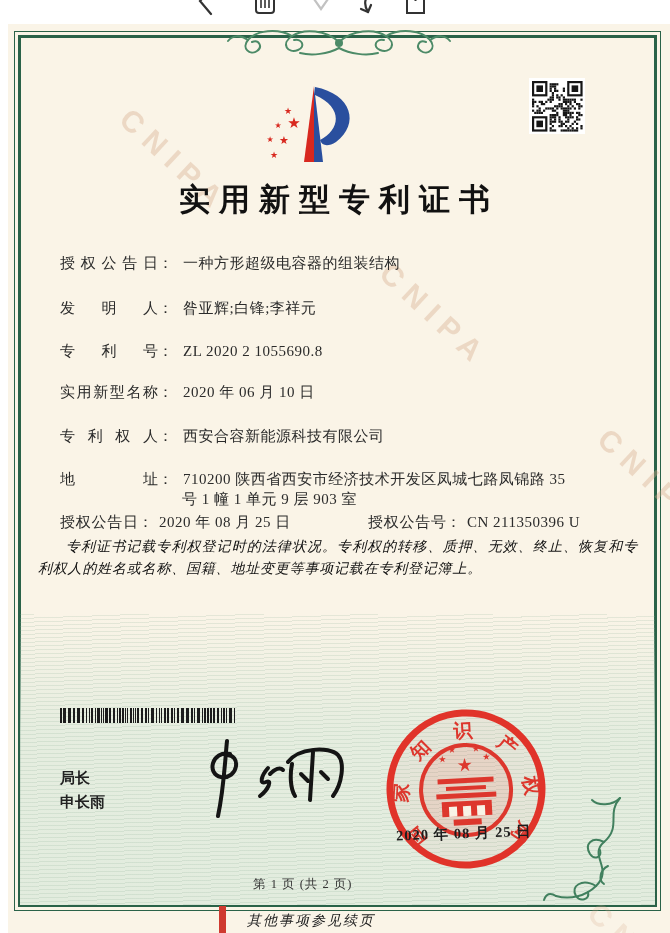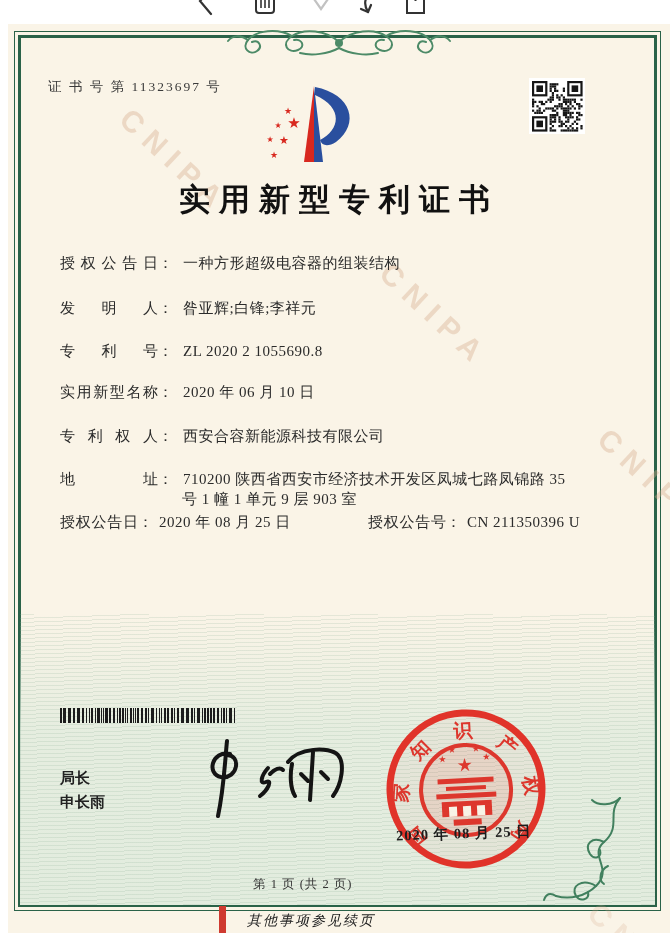--- a/index.html
+++ b/index.html
@@ -130,21 +130,20 @@
       <g fill="none" stroke="#41805e" stroke-width="2" stroke-linecap="round">
         <path d="M78,2 C64,18 80,30 62,46 C46,60 72,72 54,90 C44,100 28,104 14,100"></path>
         <path d="M62,46 C50,40 42,48 48,58 C52,64 60,62 58,54"></path>
         <path d="M54,90 C40,82 28,90 34,100 C38,106 48,104 46,96"></path>
         <path d="M78,2 C70,10 56,10 50,4"></path>
         <path d="M14,100 C8,96 4,98 2,104"></path>
         <path d="M66,70 C58,74 56,84 62,88"></path>
       </g>
     </svg>
 
-    <div class="certno">证 书 号 第 11323697 号</div>
 
     <svg class="logo" width="118" height="96" viewBox="0 0 118 96">
       <path d="M59,5 C96,12 104,42 80,60 C72,65 66,64 64,58 C84,48 88,26 59,13 Z" fill="#2a4f9e"></path>
       <polygon points="58,4 48,80 58,80" fill="#d8281f"></polygon>
       <polygon points="58,4 58,80 67,80" fill="#2a4f9e"></polygon>
       <g fill="#d8281f" font-family="'DejaVu Sans',sans-serif" text-anchor="middle">
         <text x="32" y="32" font-size="9">★</text>
         <text x="22" y="46" font-size="8">★</text>
         <text x="38" y="46" font-size="15">★</text>
         <text x="14" y="60" font-size="8">★</text>
@@ -344,20 +343,21 @@
     <div class="row" style="top:446px;white-space:normal">
       <div><span class="lab">地址</span><span>：</span><span class="val">710200 陕西省西安市经济技术开发区凤城七路凤锦路 35</span></div>
       <div class="val2">号 1 幢 1 单元 9 层 903 室</div>
     </div>
     <div class="row" style="top:489px">
       <span class="lab" style="width:78px">授权公告日</span><span>：</span><span class="val" style="margin-left:6px">2020 年 08 月 25 日</span>
       <span class="grant2"><span class="lab">授权公告号</span><span>：</span><span class="val" style="margin-left:6px">CN 211350396 U</span></span>
     </div>
 
     <div class="body-text">
+      <p>专利证书记载专利权登记时的法律状况。专利权的转移、质押、无效、终止、恢复和专利权人的姓名或名称、国籍、地址变更等事项记载在专利登记簿上。</p>
     </div>
 
     <svg class="barcode" id="barcode" width="180" height="16">
         <rect x="0" y="0" width="2" height="15" fill="#1c1c1c"></rect>
         <rect x="3" y="0" width="3" height="15" fill="#1c1c1c"></rect>
         <rect x="8" y="0" width="3" height="15" fill="#1c1c1c"></rect>
         <rect x="13" y="0" width="2" height="15" fill="#1c1c1c"></rect>
         <rect x="17" y="0" width="3" height="15" fill="#1c1c1c"></rect>
         <rect x="22" y="0" width="2" height="15" fill="#1c1c1c"></rect>
         <rect x="26" y="0" width="1" height="15" fill="#1c1c1c"></rect>

